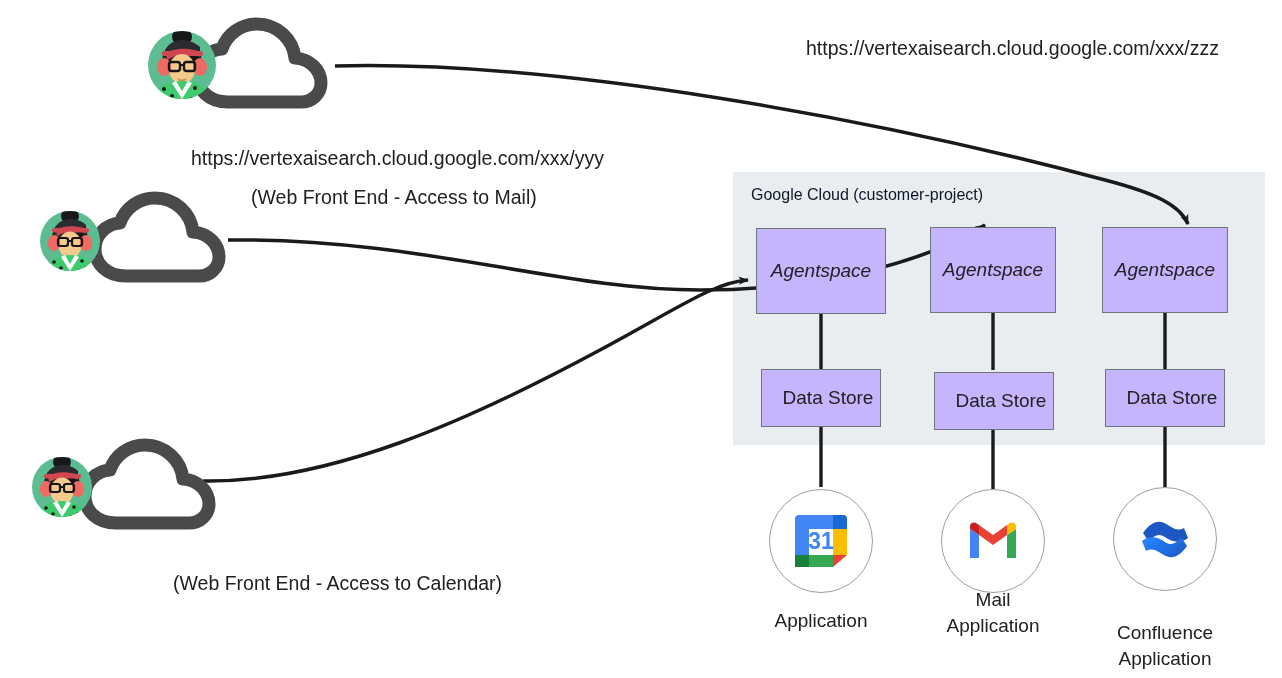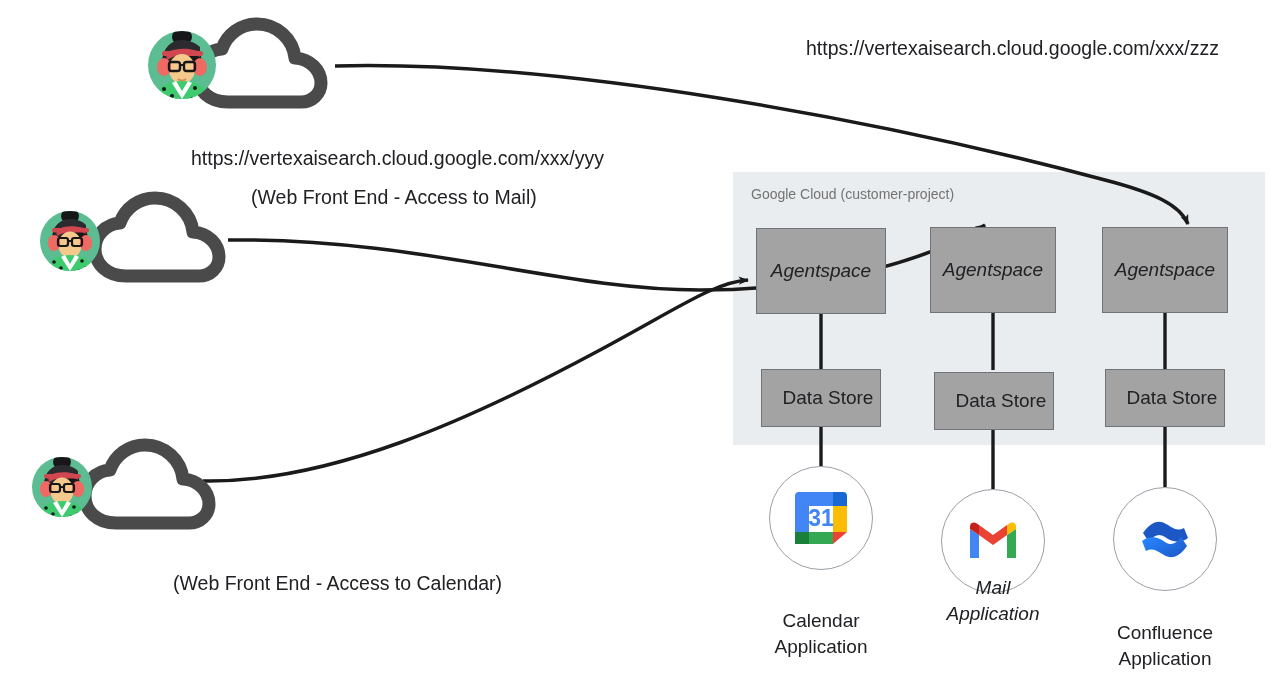--- a/index.html
+++ b/index.html
@@ -3,22 +3,22 @@
 <meta charset="utf-8">
 <style>
   html,body{margin:0;padding:0;background:#ffffff;}
   body{width:1282px;height:678px;position:relative;overflow:hidden;
        font-family:"Liberation Sans","DejaVu Sans",sans-serif;color:#202124;}
   #stage{position:absolute;left:0;top:0;width:1282px;height:678px;}
   svg.layer{position:absolute;left:0;top:0;width:1282px;height:678px;overflow:visible;}
   .lbl{position:absolute;text-align:left;line-height:1.38;white-space:nowrap;}
   .url-line{font-size:19.5px;color:#202124;}
   .cap-line{font-size:19.5px;color:#202124;}
-  .cloud-title{position:absolute;font-size:14px;color:#737373;white-space:nowrap;}
-  .nodebox{position:absolute;background:#a3a3a3;border:1.6px solid #6e7479;
+  .cloud-title{position:absolute;font-size:16px;color:#0f172a;white-space:nowrap;}
+  .nodebox{position:absolute;background:#c4b5fd;border:1.6px solid #6e7479;
            display:flex;align-items:center;justify-content:center;box-sizing:border-box;}
   .nodebox span{font-size:19px;}
   .agent-label{font-style:italic;color:#202124;}
   .ds-label{font-style:normal;color:#202124;margin-left:14px;}
   .applabel{position:absolute;text-align:center;font-size:19px;line-height:1.35;color:#202124;}
   .gcp-region{position:absolute;background:#e9edf0;}
   .iconcirc{position:absolute;border-radius:50%;background:#fff;border:1.3px solid #9aa0a6;
             display:flex;align-items:center;justify-content:center;box-sizing:border-box;}
 </style>
 </head>
@@ -181,48 +181,47 @@
   <div class="nodebox" style="left:761px;top:369px;width:120px;height:58px;">
     <span class="ds-label">Data Store</span>
   </div>
   <div class="nodebox" style="left:934px;top:372px;width:120px;height:58px;">
     <span class="ds-label">Data Store</span>
   </div>
   <div class="nodebox" style="left:1105px;top:369px;width:120px;height:58px;">
     <span class="ds-label">Data Store</span>
   </div>
 
-  <div class="iconcirc" style="left:769px;top:466px;width:104px;height:104px;">
+  <div class="iconcirc" style="left:769px;top:489px;width:104px;height:104px;">
     <svg width="60" height="60" viewBox="0 0 60 60">
       <rect x="4" y="4" width="52" height="52" rx="4" fill="#ffffff"></rect>
       <path d="M4 8 a4 4 0 0 1 4-4 h34 v14 H18 v26 H4 Z" fill="#4285f4"></path>
       <path d="M42 4 h10 a4 4 0 0 1 4 4 v10 H42 Z" fill="#1967d2"></path>
       <rect x="42" y="18" width="14" height="26" fill="#fbbc04"></rect>
       <path d="M4 44 h38 l-0 12 H8 a4 4 0 0 1 -4 -4 Z" fill="#34a853"></path>
       <rect x="4" y="44" width="14" height="12" fill="#188038"></rect>
       <path d="M42 44 h14 l-14 12 Z" fill="#ea4335"></path>
       <text x="30" y="38" text-anchor="middle" font-family="'Liberation Sans',sans-serif" font-size="23" font-weight="bold" fill="#4285f4">31</text>
     </svg>
   </div>
   <div class="applabel" style="left:741px;top:608px;width:160px;">
-    <div>Calendar</div>
     <div>Application</div>
   </div>
 
   <div class="iconcirc" style="left:941px;top:489px;width:104px;height:104px;">
     <svg width="58" height="58" viewBox="0 0 58 58">
       <path d="M6 14 v32 h9 V22 l14 10 14-10 v24 h9 V14 l-6-4 -17 12 -17-12 Z" fill="#ffffff"></path>
       <path d="M6 46 V17 l9 6 v23 Z" fill="#4285f4"></path>
       <path d="M43 46 V23 l9 -6 v29 Z" fill="#34a853"></path>
       <path d="M6 17 v-3 a4 4 0 0 1 6 -3 l3 2 v10 Z" fill="#c5221f"></path>
       <path d="M52 17 l-9 6 V13 l3 -2 a4 4 0 0 1 6 3 Z" fill="#fbbc04"></path>
       <path d="M15 13 l14 10 14 -10 v10 l-14 10 -14 -10 Z" fill="#ea4335"></path>
     </svg>
   </div>
-  <div class="applabel" style="left:913px;top:575px;width:160px;font-style:italic;">
+  <div class="applabel" style="left:913px;top:587px;width:160px;">
     <div>Mail</div>
     <div>Application</div>
   </div>
 
   <div class="iconcirc" style="left:1113px;top:487px;width:104px;height:104px;">
     <svg width="58" height="58" viewBox="0 0 58 58">
       <defs>
         <linearGradient id="cfg1" x1="0" y1="0" x2="1" y2="0.6">
           <stop offset="0" stop-color="#1c57c4"></stop>
             <stop offset="1" stop-color="#1c57c4"></stop>

